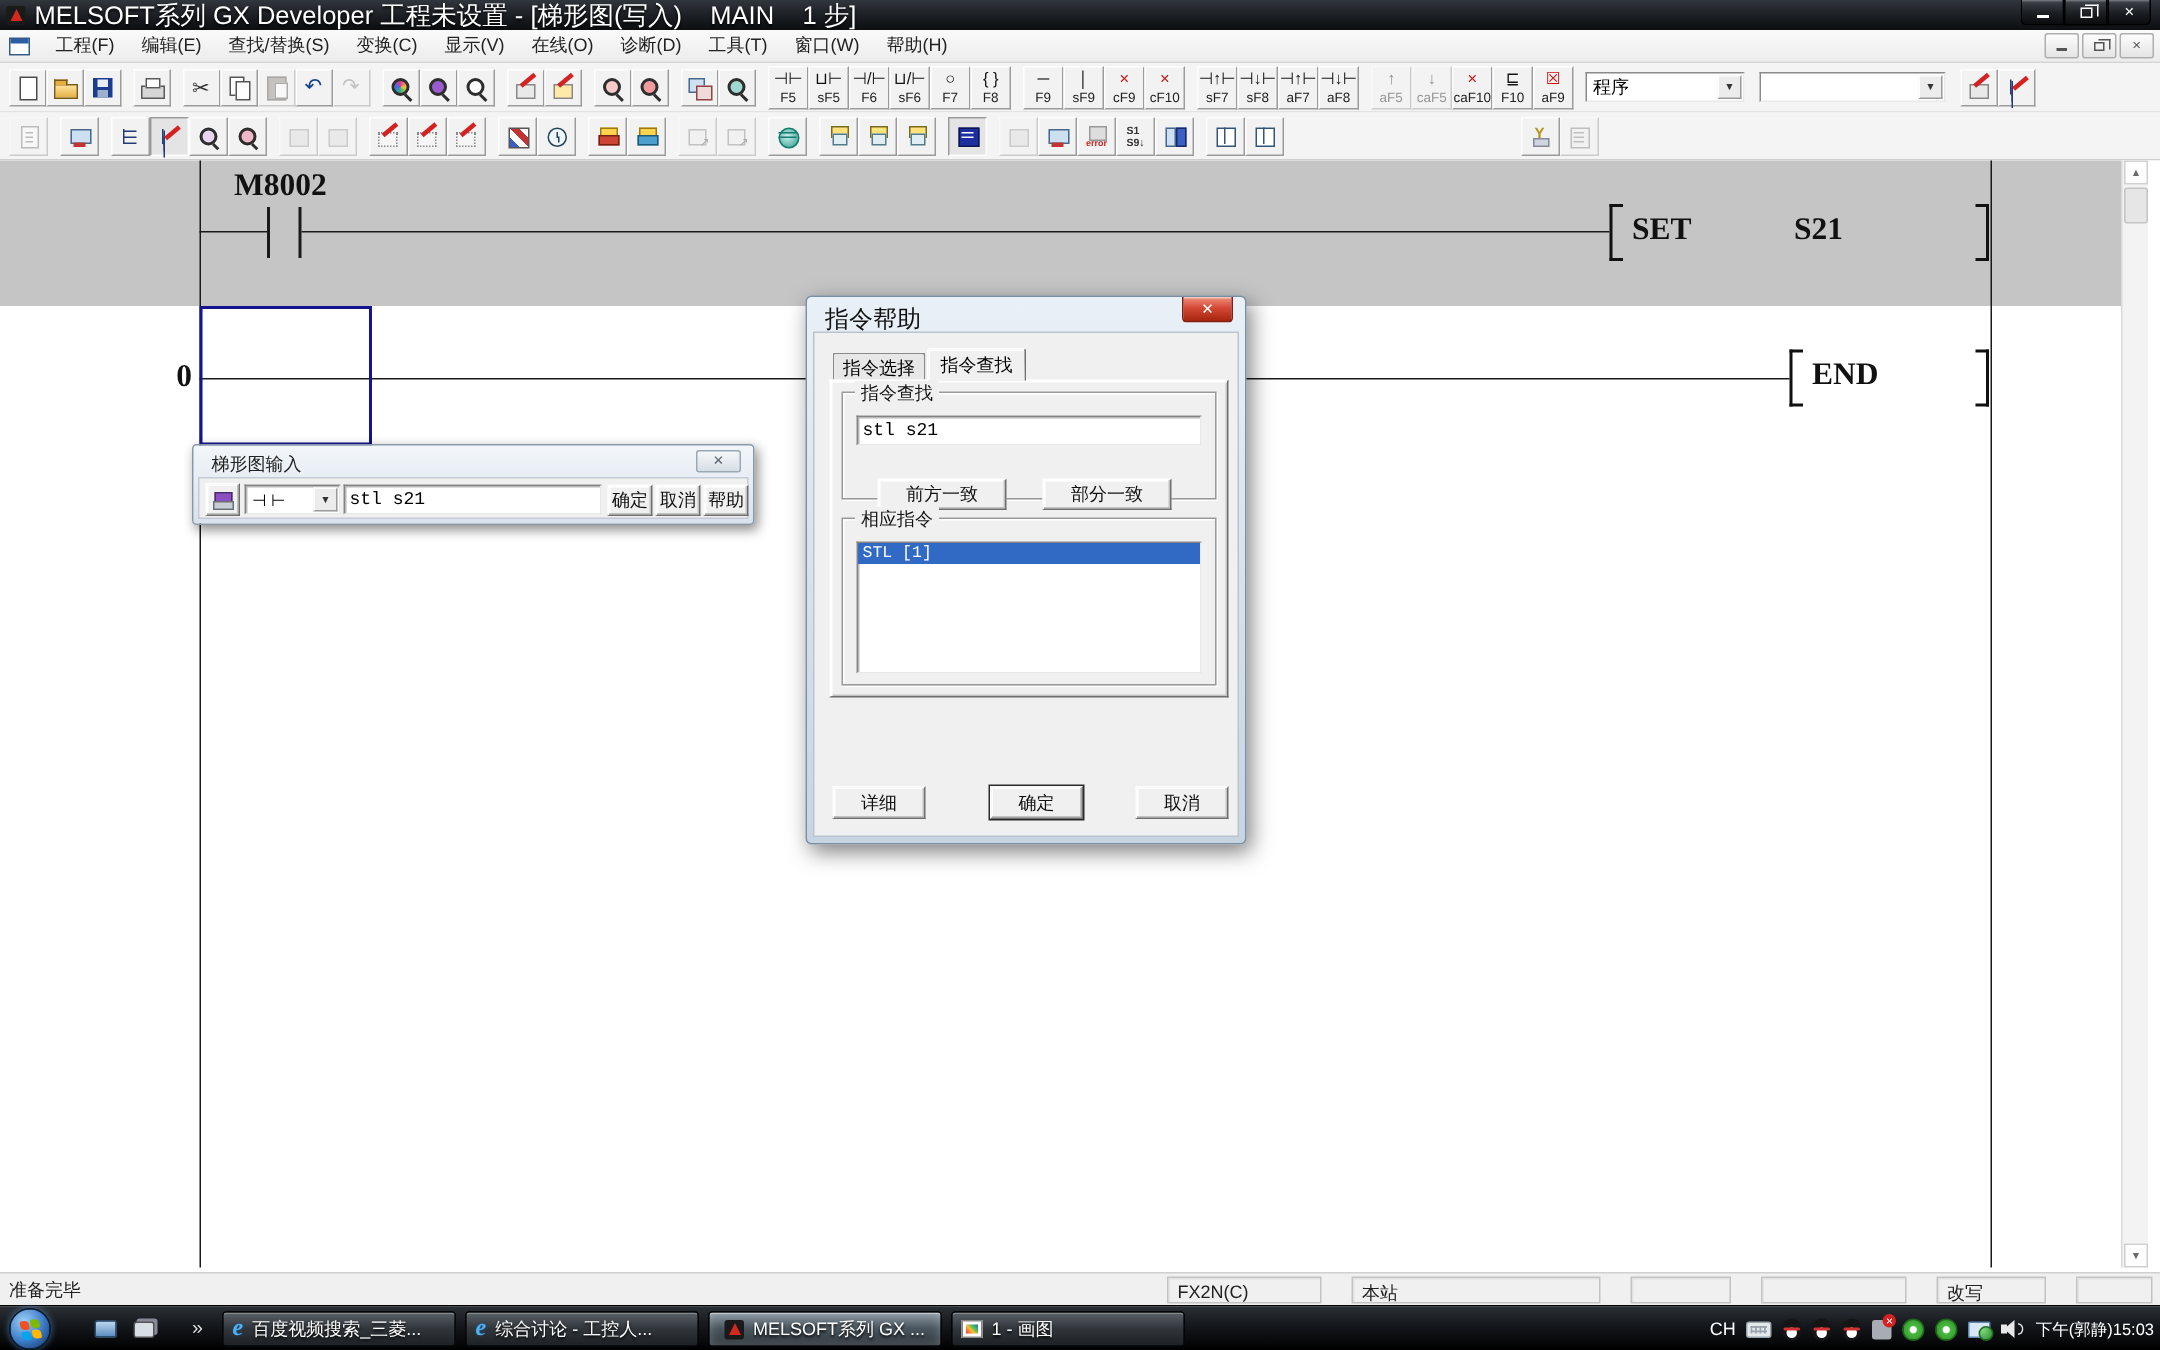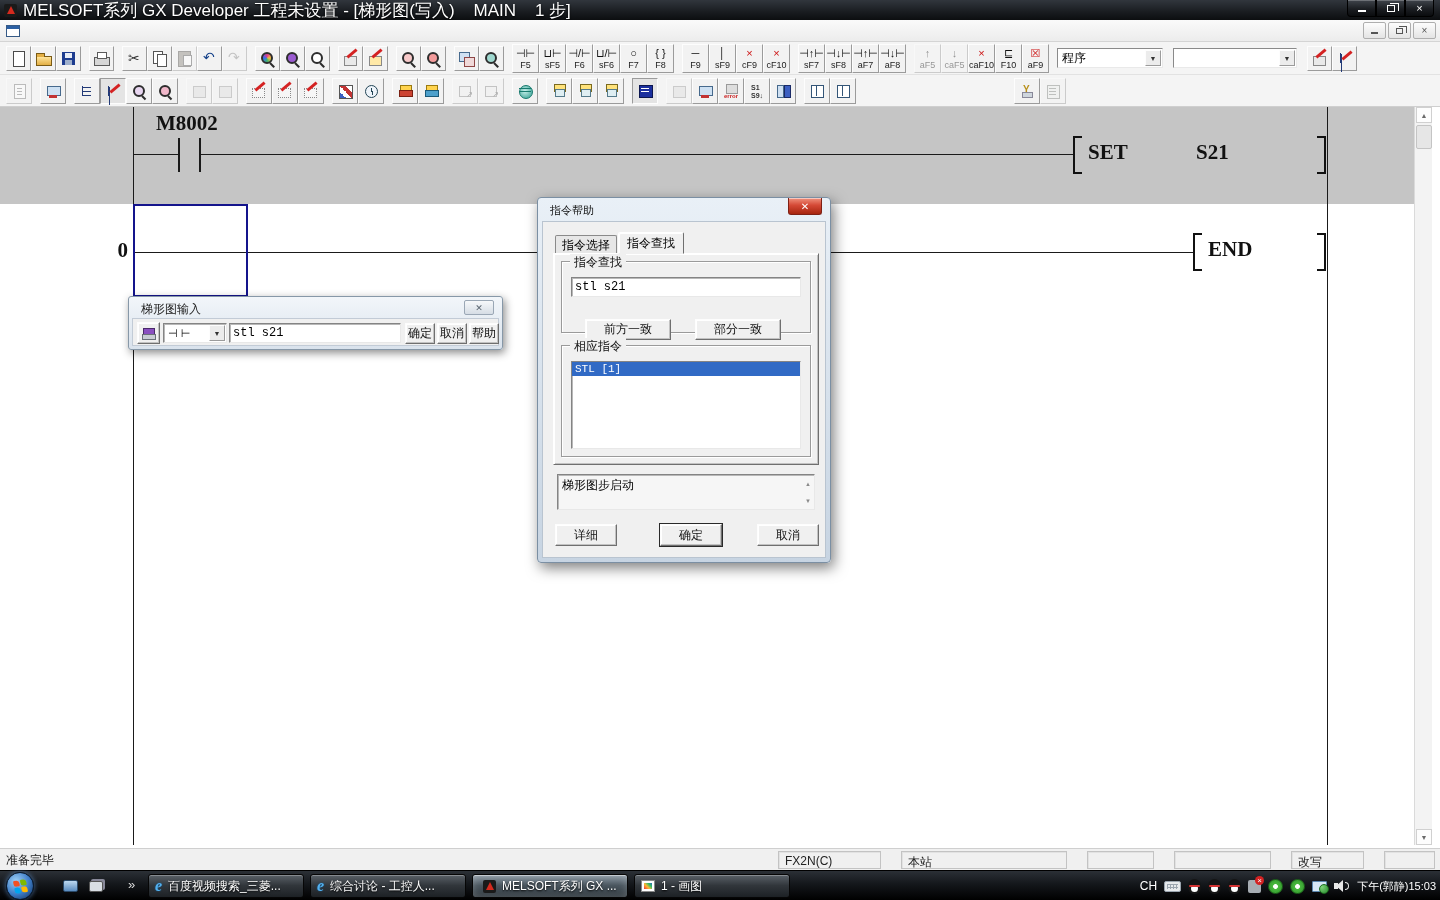--- a/index.html
+++ b/index.html
@@ -155,21 +155,21 @@
   .stamp-icon{width:13px;height:13px;display:block;margin:auto;position:relative;}
   .stamp-icon::before{content:"";position:absolute;left:1px;top:1px;width:10px;height:7px;background:#8a4fc0;border:1px solid #4a2a6a;}
   .stamp-icon::after{content:"";position:absolute;left:0;bottom:0;width:12px;height:4px;background:#c9cdd4;border:1px solid #6a7078;}
   #di-combo{position:absolute;left:30px;top:4px;width:64px;height:20px;display:flex;align-items:center;}
   #di-combo .cval{flex:1;padding-left:4px;font-size:11px;}
   #di-input{position:absolute;left:96px;top:4px;width:172px;height:20px;font-size:12px;padding:0 3px;outline:none;}
   .di-btn{position:absolute;top:4px;width:30px;height:21px;font-size:12px;}
 
   
   #dlg-help{position:absolute;left:537px;top:197px;width:294px;height:366px;background:linear-gradient(#e9f0f7,#c7d4e2);border:1px solid #7b8fa3;border-radius:4px;box-shadow:3px 5px 14px rgba(0,0,0,.5);z-index:60;}
-  #dlg-help .dtitle{position:absolute;left:12px;top:5px;font-size:11px;color:#111;}
+  #dlg-help .dtitle{position:absolute;left:12px;top:5px;font-size:16px;color:#111;}
   #dh-close{position:absolute;right:8px;top:0;width:34px;height:17px;background:linear-gradient(#f0927e,#d54936 45%,#a6250f);border:1px solid #7e2015;border-top:none;border-radius:0 0 3px 3px;color:#fff;font-size:10px;display:flex;align-items:center;justify-content:center;box-shadow:inset 0 1px 0 rgba(255,255,255,.5);}
   #dh-client{position:absolute;left:4px;right:4px;top:23px;bottom:4px;background:#f0f0f0;border:1px solid #b9c4d0;padding-left:44px;}
   .tab{position:absolute;font-size:12px;display:flex;align-items:center;justify-content:center;}
   #tab-select{left:12px;top:13px;width:62px;height:19px;background:#e7e7e7;border:1px solid #8a8a8a;border-bottom:none;border-radius:2px 2px 0 0;}
   #tab-find{left:75px;top:10px;width:66px;height:22px;background:#f0f0f0;border:1px solid;border-color:#fff #6f6f6f transparent #fff;box-shadow:inset 1px 1px 0 #fff;border-radius:2px 2px 0 0;z-index:2;}
   #tabpanel{position:absolute;left:10px;top:31px;width:266px;height:212px;background:#f0f0f0;border:1px solid;border-color:#fff #6f6f6f #6f6f6f #fff;box-shadow:inset 1px 1px 0 #fff,inset -1px -1px 0 #c2c2c2;}
   #grp-find{left:18px;top:39px;width:250px;height:72px;}
   #dh-find-input{position:absolute;left:28px;top:55px;width:230px;height:20px;font-size:12px;padding:0 3px;outline:none;}
   #btn-front{position:absolute;left:42px;top:97px;width:86px;height:21px;}
   #btn-partial{position:absolute;left:152px;top:97px;width:86px;height:21px;}
@@ -242,20 +242,21 @@
           <span class="g-res"></span>
         </span>
       <span class="wbtn">
           <span class="g-x">×</span>
         </span>
     </div>
   </div>
 
   <div id="menubar">
     <span class="mdi-doc-icon"></span>
+    <div id="menu-items"><span class="menu-item">工程(F)</span><span class="menu-item">编辑(E)</span><span class="menu-item">查找/替换(S)</span><span class="menu-item">变换(C)</span><span class="menu-item">显示(V)</span><span class="menu-item">在线(O)</span><span class="menu-item">诊断(D)</span><span class="menu-item">工具(T)</span><span class="menu-item">窗口(W)</span><span class="menu-item">帮助(H)</span></div>
     <div id="mdibtns">
       <span class="mbtn">
           <span class="g-min"></span>
         </span>
       <span class="mbtn">
           <span class="g-res"></span>
         </span>
       <span class="mbtn">
           <span class="g-x">×</span>
         </span>
@@ -628,25 +629,20 @@
       <button id="btn-front" class="cbtn">前方一致</button>
       <button id="btn-partial" class="cbtn">部分一致</button>
 
       <div id="grp-result" class="groupbox">
         <span class="grouplabel">相应指令</span>
       </div>
       <div id="dh-list" class="sunken">
         <div class="listsel mono">STL [1]</div>
       </div>
 
-      <div id="dh-desc" class="sunken">
-        <span>梯形图步启动</span>
-        <span class="spin" style="top:6px">▲</span>
-        <span class="spin" style="bottom:5px">▼</span>
-      </div>
 
       <button id="dh-btn-detail" class="cbtn">详细</button>
       <button id="dh-btn-ok" class="cbtn default">确定</button>
       <button id="dh-btn-cancel" class="cbtn">取消</button>
     </div>
   </div>
 
   <div id="statusbar">
     <span id="status-ready">准备完毕</span>
     <div id="status-cells">

